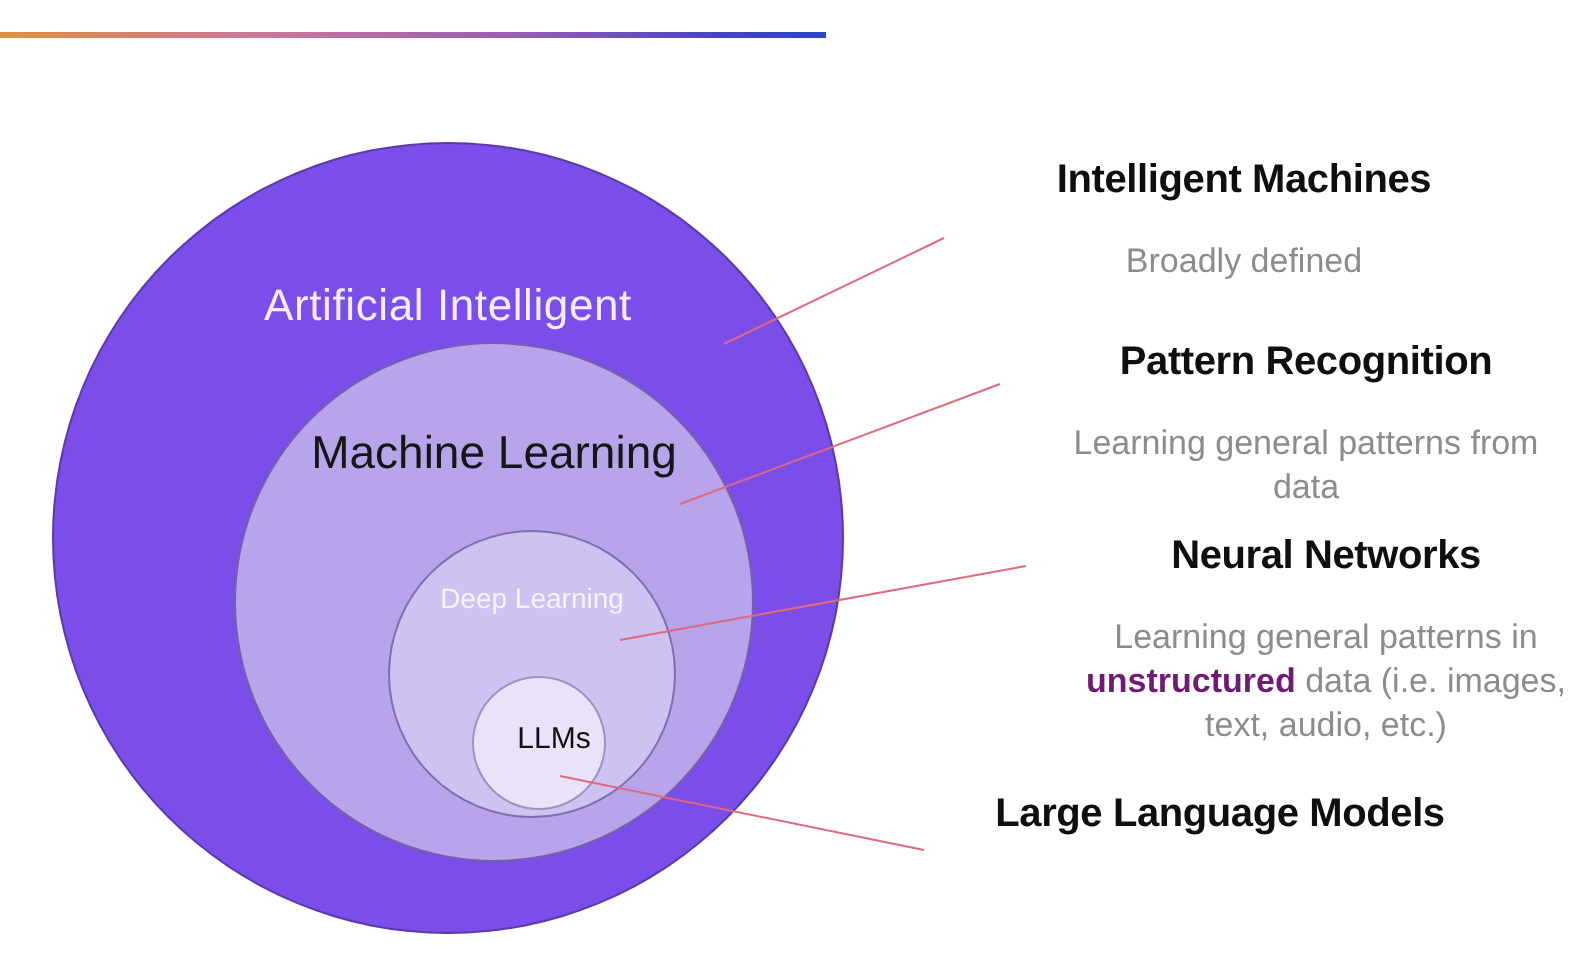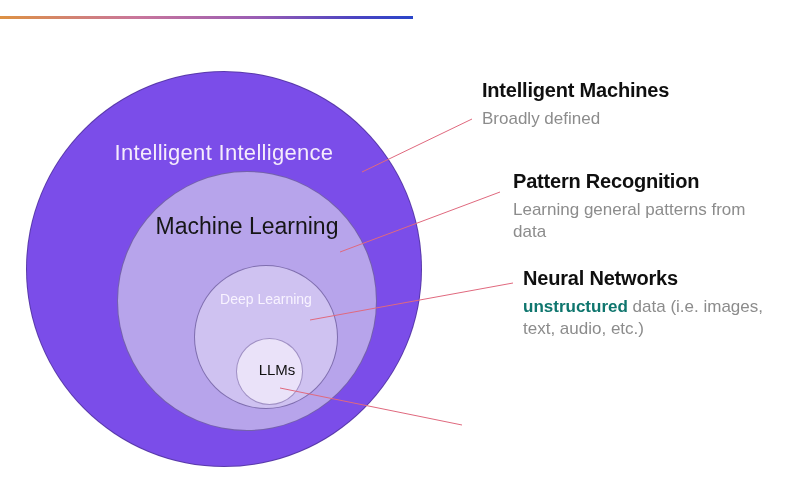--- a/index.html
+++ b/index.html
@@ -18,40 +18,40 @@
   .circle-llm { left: 236px; top: 338px; width: 67px;  height: 67px;  background: #EAE2F9; border-color: rgba(110,90,160,0.6); }
 
   .circle-label { position: absolute; text-align: center; white-space: nowrap; }
   .label-ai  { left: 26px;  top: 140px; width: 396px; font-size: 22px; color: #F5ECFC; letter-spacing: 0.3px; }
   .label-ml  { left: 117px; top: 213px; width: 260px; font-size: 23px; color: #161616; }
   .label-dl  { left: 194px; top: 291px; width: 144px; font-size: 14px; color: #F8F3FF; }
   .label-llm { left: 236px; top: 361px; width: 82px;  font-size: 15px; color: #101010; }
 
   .connectors { position: absolute; left: 0; top: 0; width: 790px; height: 490px; pointer-events: none; }
 
-  .annotation { position: absolute; width: 280px; }
+  .annotation { position: absolute; width: 280px; text-align: center; }
   .annotation .title { font-size: 20px; font-weight: bold; color: #0F0F0F; line-height: 23px; letter-spacing: -0.2px; }
-  .annotation .desc  { font-size: 17px; color: #8C8C8C; line-height: 22px; margin-top: 6px; white-space: pre-line; }
-  .annotation .desc b { color: #0f766e; font-weight: bold; }
+  .annotation .desc  { font-size: 17px; color: #8C8C8C; line-height: 22px; margin-top: 18px; white-space: pre-line; }
+  .annotation .desc b { color: #701a75; font-weight: bold; }
   .annot-0 { left: 482px; top: 79px; }
   .annot-1 { left: 513px; top: 170px; }
   .annot-2 { left: 523px; top: 267px; }
   .annot-3 { left: 470px; top: 396px; }
 </style>
 </head>
 <body>
 
 <div class="top-bar"></div>
 
 <div class="circle circle-ai"></div>
 <div class="circle circle-ml"></div>
 <div class="circle circle-dl"></div>
 <div class="circle circle-llm"></div>
 
-<div class="circle-label label-ai">Intelligent Intelligence</div>
+<div class="circle-label label-ai">Artificial Intelligent</div>
 <div class="circle-label label-ml">Machine Learning</div>
 <div class="circle-label label-dl">Deep Learning</div>
 <div class="circle-label label-llm">LLMs</div>
 
 <svg class="connectors" viewBox="0 0 790 490">
   <line x1="362" y1="172" x2="472" y2="119" stroke="#E0697E" stroke-width="1"></line>
   <line x1="340" y1="252" x2="500" y2="192" stroke="#E0697E" stroke-width="1"></line>
   <line x1="310" y1="320" x2="513" y2="283" stroke="#E0697E" stroke-width="1"></line>
   <line x1="280" y1="388" x2="462" y2="425" stroke="#E0697E" stroke-width="1"></line>
 </svg>
@@ -62,18 +62,20 @@
 </div>
 
 <div class="annotation annot-1">
   <div class="title">Pattern Recognition</div>
   <div class="desc">Learning general patterns from
 data</div>
 </div>
 
 <div class="annotation annot-2">
   <div class="title">Neural Networks</div>
-  <div class="desc"><b>unstructured</b><span> data (i.e. images,
+  <div class="desc"><span>Learning general patterns in
+</span><b>unstructured</b><span> data (i.e. images,
 text, audio, etc.)</span></div>
 </div>
 
 <div class="annotation annot-3">
+  <div class="title">Large Language Models</div>
 </div>
 
 </body></html>

